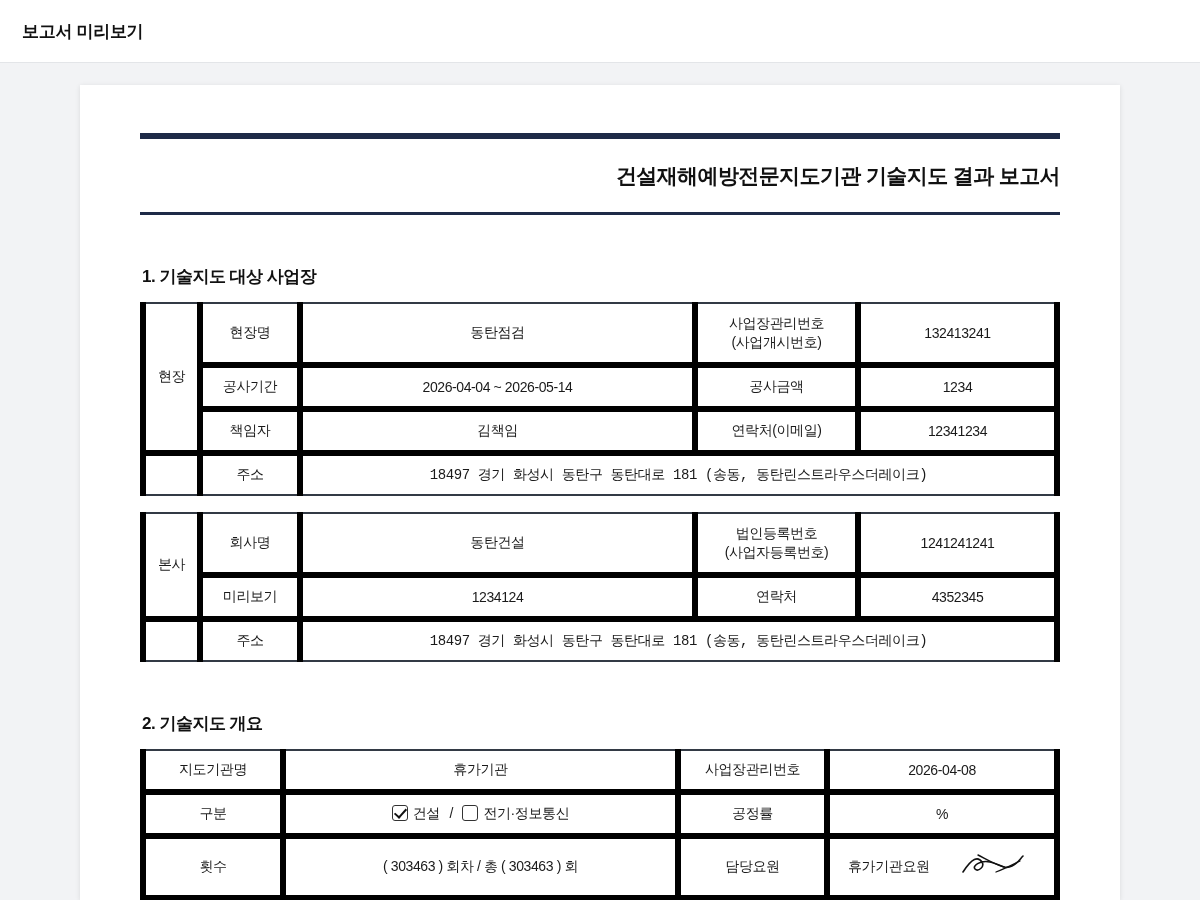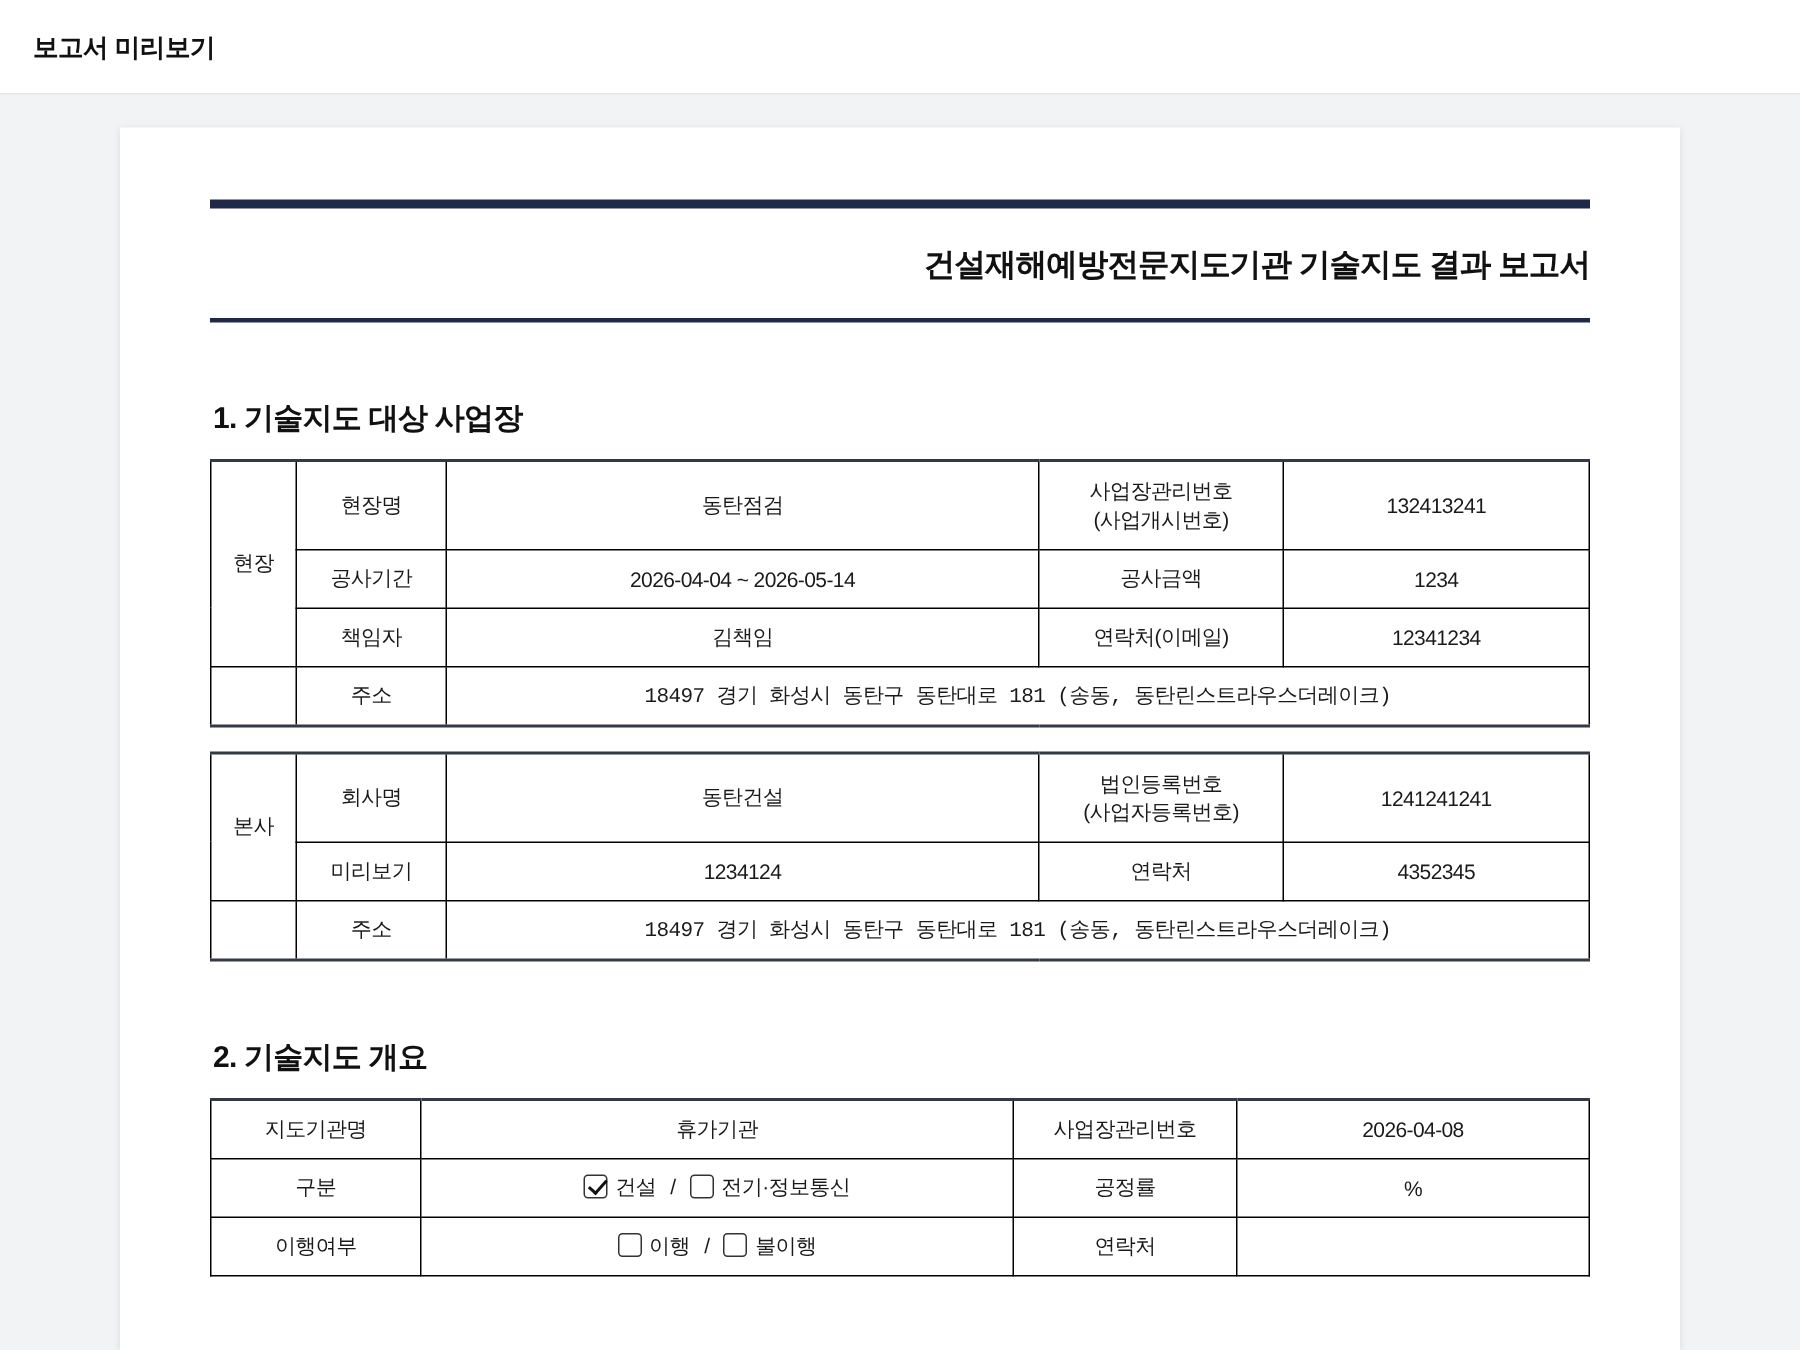--- a/index.html
+++ b/index.html
@@ -107,34 +107,34 @@
     letter-spacing: -0.6px;
     padding: 23px 0 22px 0;
     color: #111;
   }
   .rule-bottom {
     height: 3px;
     background: #1e2a47;
   }
 
   .section-title {
-    font-size: 20px;
+    font-size: 17px;
     font-weight: bold;
     letter-spacing: -0.5px;
     margin: 50px 0 14px 2px;
     color: #111;
   }
 
   table.doc {
     width: 100%;
     border-collapse: collapse;
     table-layout: fixed;
   }
   table.doc td {
-    border: 1px solid #000000;
+    border: 6px solid #000000;
     font-size: 14px;
     letter-spacing: -0.4px;
     text-align: center;
     padding: 10px 6px;
     color: #1a1a1a;
     background: #fff;
   }
   table.doc .edge-top td { border-top: 2px solid #333a45; }
   table.doc .edge-bot td { border-bottom: 2px solid #333a45; font-family: Liberation Mono, monospace; }
   td.noside-l { border-left: none; }
@@ -293,20 +293,37 @@
             </span>
             <span class="sep">/</span>
             <span class="inline-opt">
               <span class="dcb"></span><span>전기·정보통신</span>
             </span>
           </td>
           <td class="lbl">공정률</td>
           <td>%</td>
         </tr>
 
+        <tr style="height:62px">
+          <td class="lbl">횟수</td>
+          <td>( 303463 ) 회차 / 총 ( 303463 ) 회</td>
+          <td class="lbl">담당요원</td>
+          <td style="text-align:left">
+            <div class="sign-cell">
+              <span class="sign-name">휴가기관요원</span>
+              <span class="sign-img">
+                <svg width="66" height="30" viewBox="0 0 66 30" fill="none" xmlns="http://www.w3.org/2000/svg">
+                  <path d="M3 22 C12 8, 18 6, 22 12 C25 17, 18 22, 15 19 C12 16, 20 10, 30 12 C40 14, 44 20, 52 16 C58 13, 60 9, 63 6" stroke="#111" stroke-width="1.6" stroke-linecap="round" fill="none"></path>
+                  <path d="M18 5 C26 9, 34 14, 44 17" stroke="#111" stroke-width="1.4" stroke-linecap="round" fill="none"></path>
+                  <path d="M36 22 C44 19, 52 15, 60 11" stroke="#111" stroke-width="1.3" stroke-linecap="round" fill="none"></path>
+                </svg>
+              </span>
+            </div>
+          </td>
+        </tr>
 
         <tr>
           <td class="lbl">이행여부</td>
           <td>
             <span class="inline-opt">
               <span class="dcb"></span><span>이행</span>
             </span>
             <span class="sep">/</span>
             <span class="inline-opt">
               <span class="dcb"></span><span>불이행</span>

